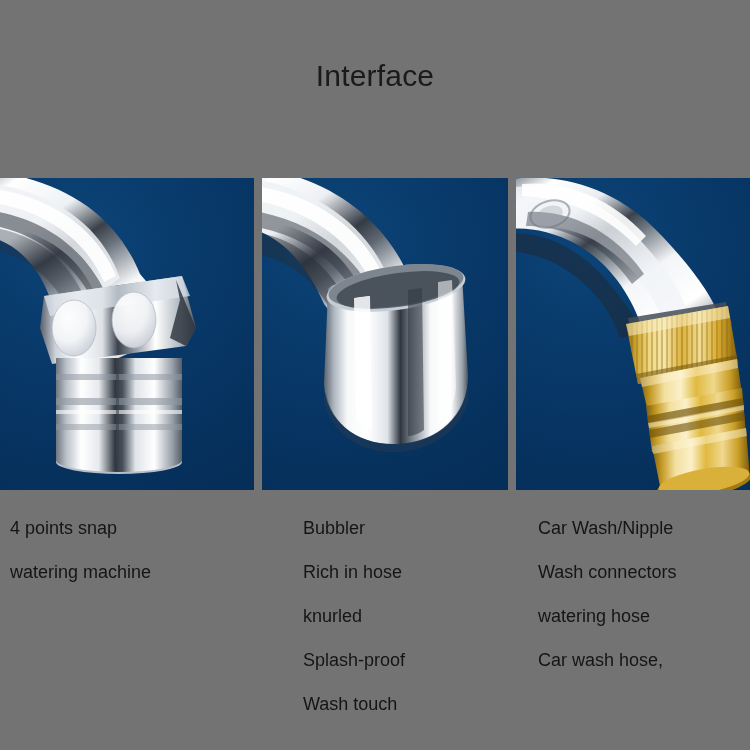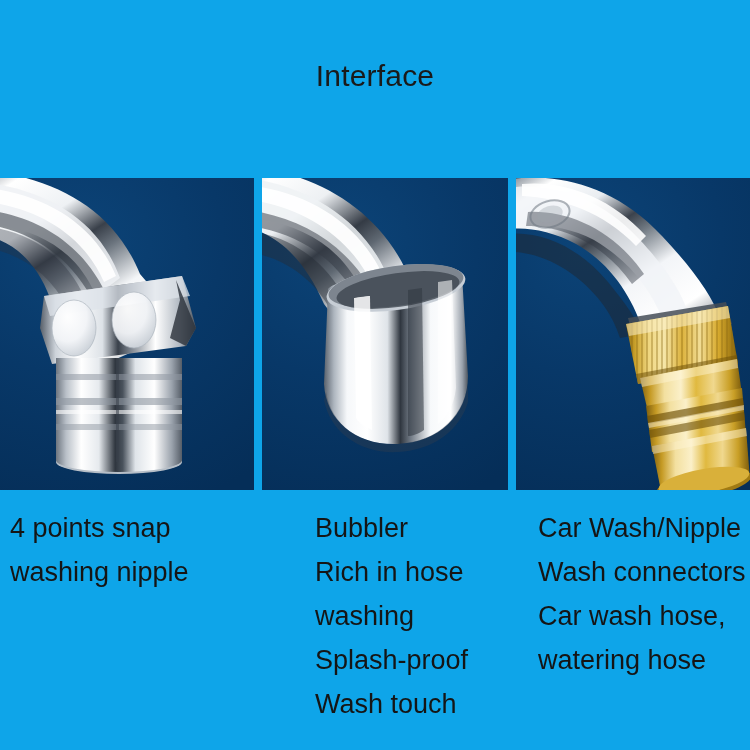--- a/index.html
+++ b/index.html
@@ -12,21 +12,21 @@
     width: 750px;
     height: 750px;
     overflow: hidden;
     font-family: "Liberation Sans", sans-serif;
     -webkit-font-smoothing: antialiased;
   }
   .page {
     position: relative;
     width: 750px;
     height: 750px;
-    background: #0ea5e9;
+    background: #737373;
   }
 
   
   .title {
     position: absolute;
     left: 0;
     top: 58px;
     width: 750px;
     text-align: center;
     font-size: 30px;
@@ -59,27 +59,27 @@
     position: absolute;
     inset: 0;
     background:
       radial-gradient(120% 90% at 30% 20%, #0c4478 0%, #083868 48%, #052e58 100%);
   }
 
   
   .caption {
     position: absolute;
     color: #151515;
-    font-size: 27px;
+    font-size: 18px;
     line-height: 44px;
     white-space: nowrap;
   }
   .caption .line { display: block; }
   .cap1 { left: 10px;  top: 506px; }
-  .cap2 { left: 315px; top: 506px; }
+  .cap2 { left: 303px; top: 506px; }
   .cap3 { left: 538px; top: 506px; }
 
   .sr { position: absolute; width: 1px; height: 1px; overflow: hidden; clip: rect(0 0 0 0); }
 </style>
 </head>
 <body>
 
 <div class="page">
 
   <div class="title">Interface</div>
@@ -328,31 +328,31 @@
             <ellipse cx="188" cy="303" rx="46" ry="12" fill="#d9b03a" transform="rotate(-10 188 303)"></ellipse>
           </g>
         </g>
       </svg>
     </div>
 
   </div>
 
   <div class="caption cap1">
     <span class="line">4 points snap</span>
-    <span class="line">washing nipple</span>
+    <span class="line">watering machine</span>
   </div>
 
   <div class="caption cap2">
     <span class="line">Bubbler</span>
     <span class="line">Rich in hose</span>
-    <span class="line">washing</span>
+    <span class="line">knurled</span>
     <span class="line">Splash-proof</span>
     <span class="line">Wash touch</span>
   </div>
 
   <div class="caption cap3">
     <span class="line">Car Wash/Nipple</span>
     <span class="line">Wash connectors</span>
+    <span class="line">watering hose</span>
     <span class="line">Car wash hose,</span>
-    <span class="line">watering hose</span>
   </div>
 
 </div>
 
 </body></html>

